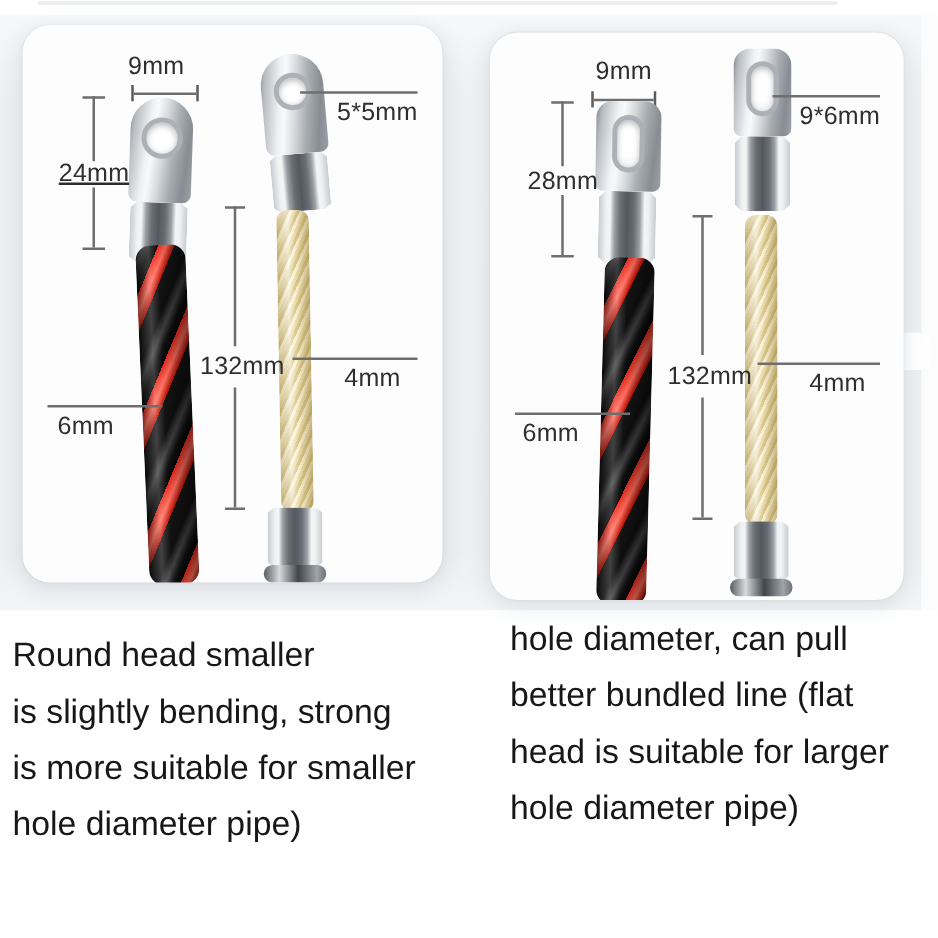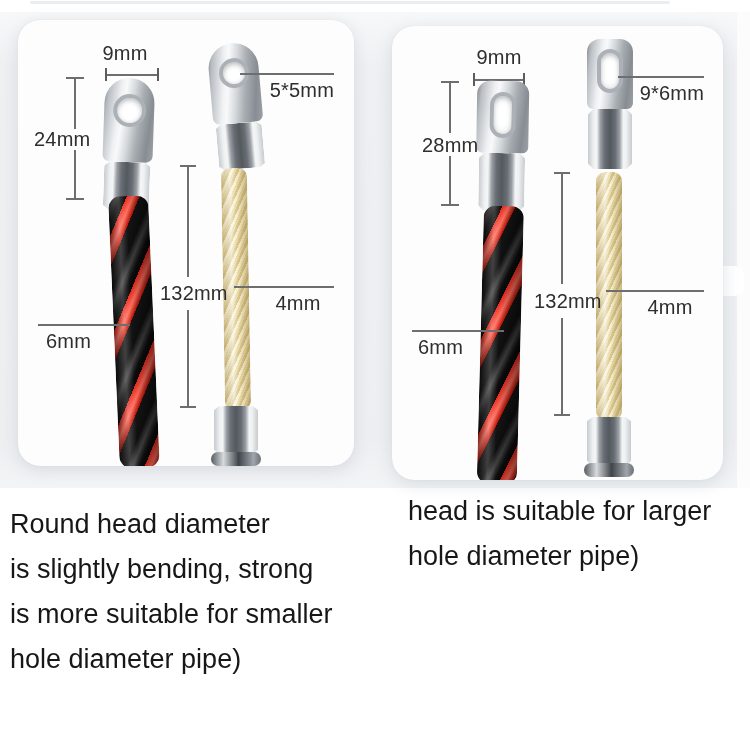--- a/index.html
+++ b/index.html
@@ -91,21 +91,21 @@
 
   <div class="abs" style="left:85px;top:58px;width:50px;height:134px;transform:rotate(2deg);">
     <div class="metal-head round-top" style="left:0;top:0;width:50px;height:84px;"></div>
     <div class="hole round" style="left:9px;top:16px;width:33px;height:33px;"></div>
     <div class="hex" style="left:2px;top:84px;width:46px;height:48px;"></div>
   </div>
   <div class="cable" style="left:90px;top:176px;width:40px;height:272px;transform:rotate(-2.5deg);transform-origin:top center;"></div>
 
   <div class="dline" style="left:48px;top:57px;width:18px;height:2px;"></div>
   <div class="dline" style="left:56px;top:57px;width:2px;height:52px;"></div>
-  <div class="dimtext" style="left:16px;top:108px;width:56px;text-align:right;">24mm</div>
+  <div class="dimtext" style="left:29px;top:108px;width:56px;text-align:right;text-decoration:underline;">24mm</div>
   <div class="dline" style="left:56px;top:130px;width:2px;height:48px;"></div>
   <div class="dline" style="left:48px;top:178px;width:18px;height:2px;"></div>
 
   <div class="abs" style="left:194px;top:23px;width:50px;height:128px;transform:rotate(-5deg);">
     <div class="metal-head round-top" style="left:0;top:0;width:50px;height:80px;"></div>
     <div class="hole round" style="left:10px;top:15px;width:30px;height:30px;"></div>
     <div class="hex" style="left:2px;top:80px;width:46px;height:46px;"></div>
   </div>
   <div class="rope" style="left:205px;top:148px;width:26px;height:242px;transform:rotate(-1deg);"></div>
 
@@ -170,22 +170,24 @@
   <div class="dline" style="left:20px;top:304px;width:92px;height:2px;"></div>
   <div class="dimtext" style="left:26px;top:310px;width:60px;">6mm</div>
 
   <div class="abs" style="left:192px;top:391px;width:50px;height:72px;">
     <div class="hex" style="left:3px;top:0;width:44px;height:48px;"></div>
     <div class="end-ring" style="left:0;top:46px;width:50px;height:14px;"></div>
   </div>
 </section>
 
 <div class="caption" style="left:10px;top:502px;">
-  <div>Round head diameter</div>
+  <div>Round head smaller</div>
   <div>is slightly bending, strong</div>
   <div>is more suitable for smaller</div>
   <div>hole diameter pipe)</div>
 </div>
 
 <div class="caption" style="left:408px;top:489px;">
+  <div>hole diameter, can pull</div>
+  <div>better bundled line (flat</div>
   <div>head is suitable for larger</div>
   <div>hole diameter pipe)</div>
 </div>
 
 </body></html>

